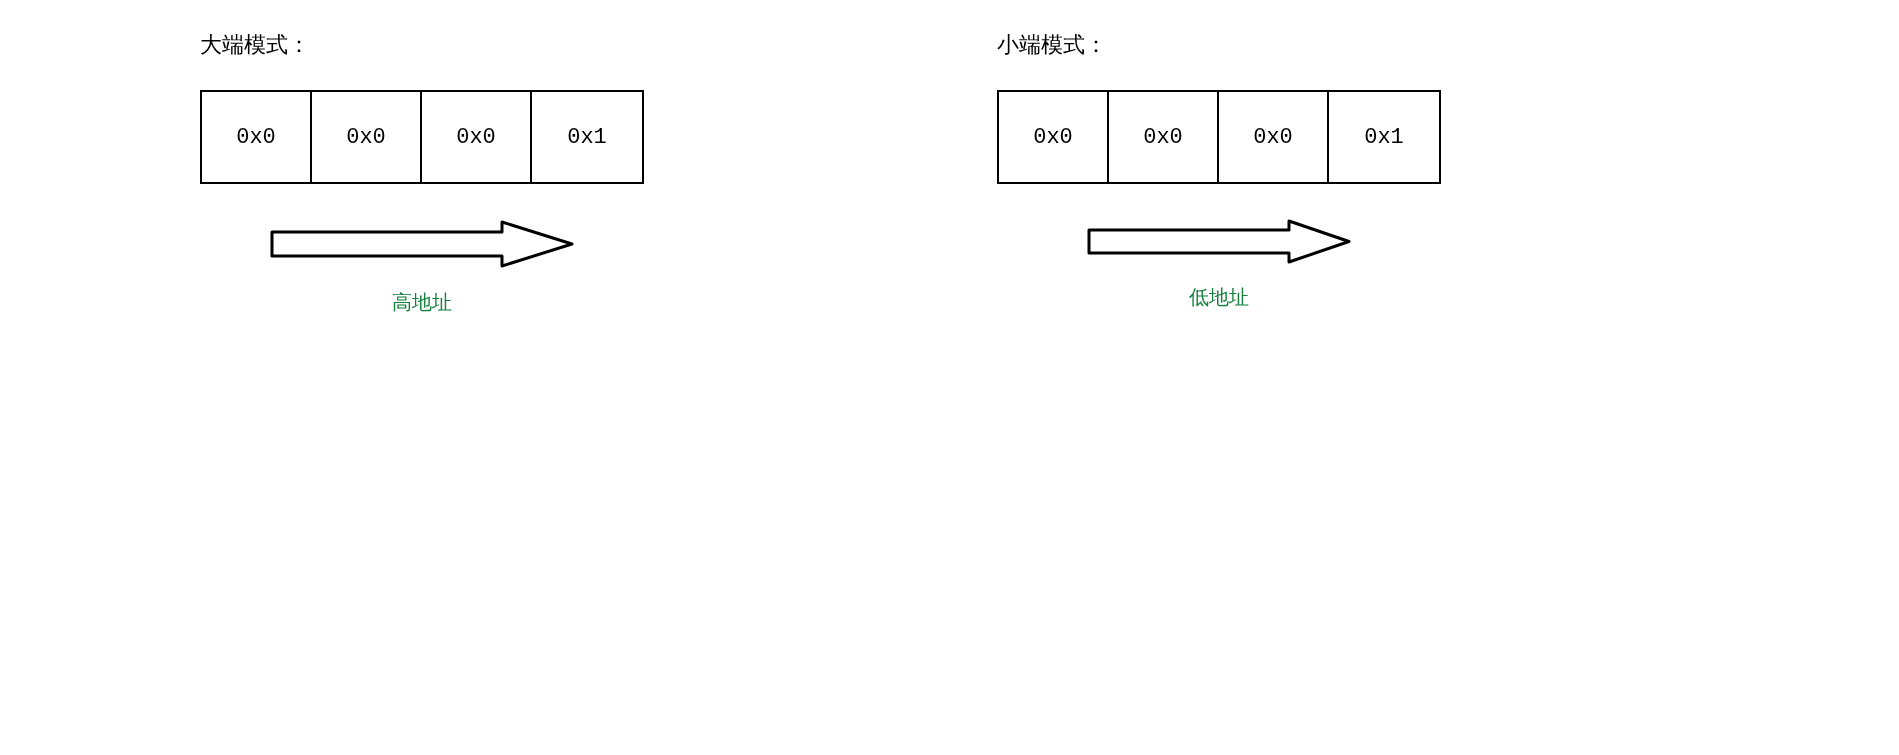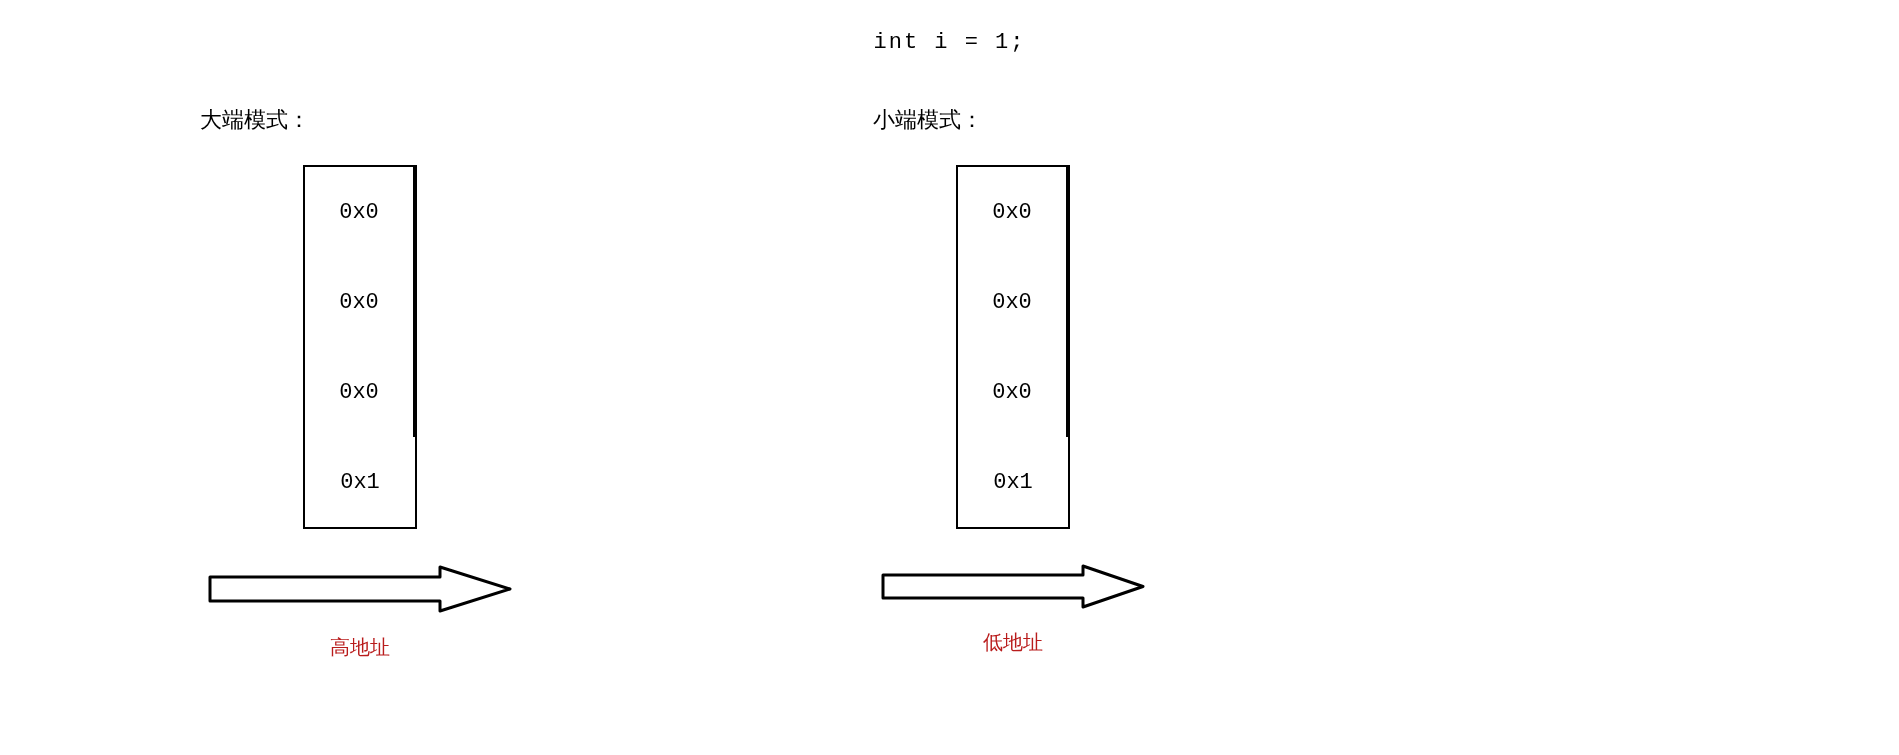--- a/index.html
+++ b/index.html
@@ -60,21 +60,21 @@
     .diagram-label {
       font-size: 22px;
       color: #000;
       align-self: flex-start;
       margin-bottom: 30px;
       font-family: "SimSun", "宋体", serif;
     }
 
     .memory-cells {
       display: flex;
-      flex-direction: column;
+      flex-direction: row;
       border: 2.5px solid #000;
       margin-bottom: 30px;
     }
 
     .cell {
       width: 110px;
       height: 90px;
       border-right: 2px solid #000;
       display: flex;
       align-items: center;
@@ -97,33 +97,30 @@
       margin-bottom: 15px;
     }
 
     
     .arrow-svg {
       display: block;
     }
 
     .address-label {
       font-size: 20px;
-      color: #b91c1c;
+      color: #15803d;
       font-family: "SimSun", "宋体", serif;
       text-align: center;
     }
   </style>
 </head>
 <body>
 
 <div class="page">
 
-  <div class="code-line">
-    <span>int i = 1;</span>
-  </div>
 
   <div class="diagrams-container">
 
     <div class="diagram big-endian">
       <div class="diagram-label">大端模式：</div>
 
       <div class="memory-cells">
         <div class="cell">0x0</div>
         <div class="cell">0x0</div>
         <div class="cell">0x0</div>

